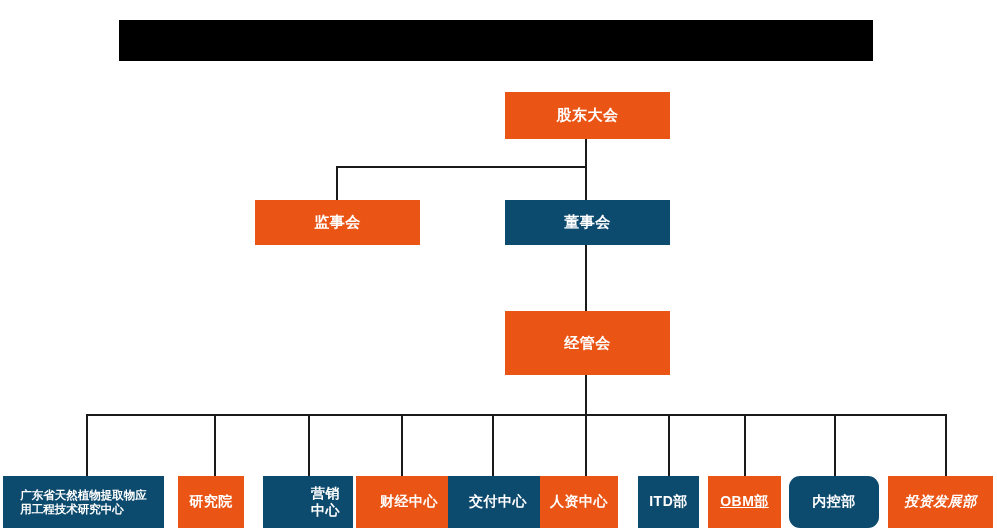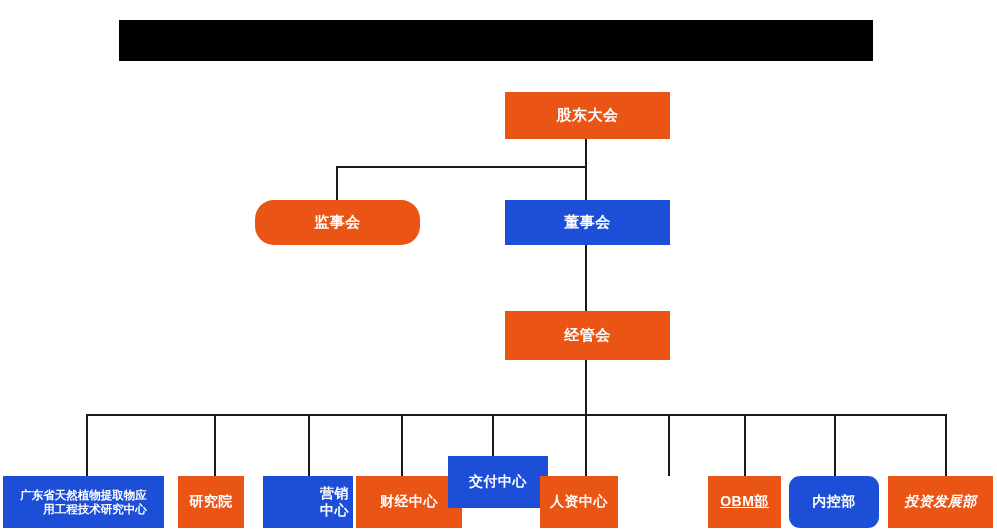--- a/index.html
+++ b/index.html
@@ -30,28 +30,28 @@
   .line.v { width: 2px; }
   .line.h { height: 2px; }
 
   
   .node {
     position: absolute;
     box-sizing: border-box;
     display: flex;
     align-items: center;
     justify-content: center;
-    text-align: right;
+    text-align: left;
     color: #ffffff;
     line-height: 1.25;
     letter-spacing: 0.5px;
     user-select: none;
   }
   .node.dark  { background: #ea5415; }
-  .node.light { background: #1d4ed8; }
+  .node.light { background: #0c4a6e; }
 
   .node .label {
     display: block;
     padding: 0 4px;
     white-space: pre-line;
   }
 
   
   .tier-top   { font-size: 15px; font-weight: 700; }
   .tier-mid   { font-size: 15px; font-weight: 700; }
@@ -87,57 +87,60 @@
   <div class="line v" style="left:585px; top:414px; height:62px;"></div>
   <div class="line v" style="left:668px; top:414px; height:62px;"></div>
   <div class="line v" style="left:744px; top:414px; height:62px;"></div>
   <div class="line v" style="left:834px; top:414px; height:62px;"></div>
   <div class="line v" style="left:945px; top:414px; height:62px;"></div>
 
   <div class="node dark tier-top" style="left:505px; top:92px; width:165px; height:47px;">
     <span class="label">股东大会</span>
   </div>
 
-  <div class="node dark tier-mid" style="left:255px; top:200px; width:165px; height:45px;border-radius:19px;">
+  <div class="node dark tier-mid" style="left:255px; top:200px; width:165px; height:45px;">
     <span class="label">监事会</span>
   </div>
 
   <div class="node light tier-mid" style="left:505px; top:200px; width:165px; height:45px;">
     <span class="label">董事会</span>
   </div>
 
-  <div class="node dark tier-mid" style="left:505px; top:311px; width:165px; height:49px;">
+  <div class="node dark tier-mid" style="left:505px; top:311px; width:165px; height:64px;">
     <span class="label">经管会</span>
   </div>
 
   <div class="node light tier-dept-small" style="left:3px; top:476px; width:161px; height:52px;">
     <span class="label">广东省天然植物提取物应
 用工程技术研究中心</span>
   </div>
 
   <div class="node dark tier-dept" style="left:178px; top:476px; width:66px; height:52px;">
     <span class="label">研究院</span>
   </div>
 
   <div class="node light tier-dept" style="left:263px; top:476px; width:90px; height:52px;padding-left:44px;">
     <span class="label">营销中心</span>
   </div>
 
   <div class="node dark tier-dept" style="left:356px; top:476px; width:106px; height:52px;">
     <span class="label">财经中心</span>
   </div>
 
-  <div class="node light tier-dept" style="left:448px; top:456px; width:100px; height:52px;">
+  <div class="node light tier-dept" style="left:448px; top:476px; width:100px; height:52px;">
     <span class="label">交付中心</span>
   </div>
 
   <div class="node dark tier-dept" style="left:540px; top:476px; width:78px; height:52px;">
     <span class="label">人资中心</span>
   </div>
 
+  <div class="node light tier-dept" style="left:638px; top:476px; width:61px; height:52px;">
+    <span class="label">ITD部</span>
+  </div>
 
   <div class="node dark tier-dept" style="left:708px; top:476px; width:73px; height:52px;text-decoration:underline;">
     <span class="label">OBM部</span>
   </div>
 
   <div class="node light tier-dept" style="left:789px; top:476px; width:90px; height:52px;border-radius:11px;">
     <span class="label">内控部</span>
   </div>
 
   <div class="node dark tier-dept" style="left:888px; top:476px; width:105px; height:52px;font-style:italic;">

